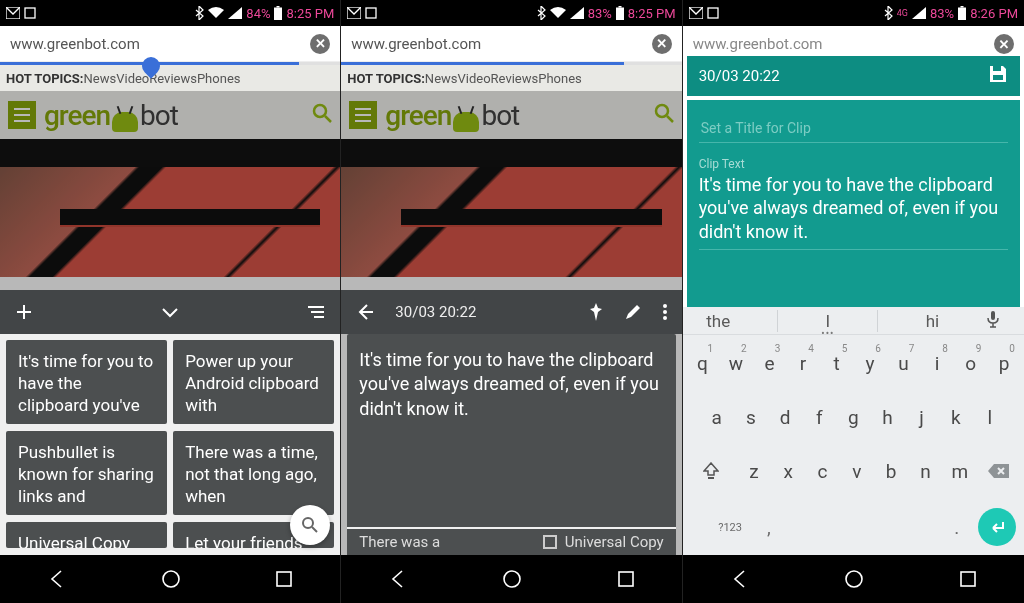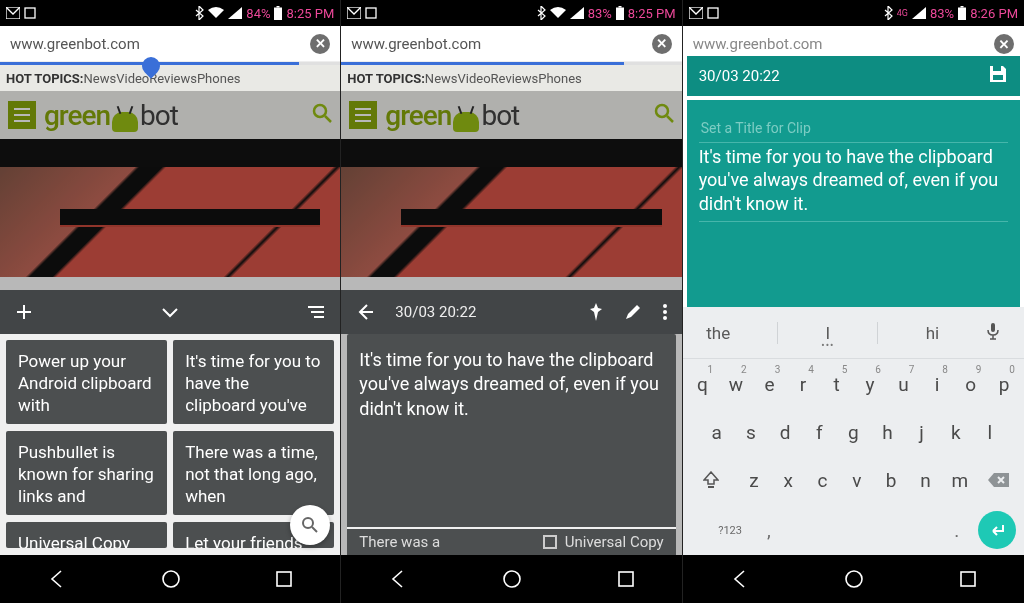--- a/index.html
+++ b/index.html
@@ -75,21 +75,21 @@
   
   .teal-head { position: absolute; left:4px; right:4px; top: 56px; height: 40px; background: #0d8d82; color:#fff; display:flex; align-items:center; padding:0 12px; font-size:15px; }
   .teal-head .save { margin-left:auto; }
   .teal-body { position:absolute; left:4px; right:4px; top: 100px; bottom: 296px; background: #129b8f; padding: 10px 12px; color:#fff; }
   .teal-title-field { border-bottom: 1px solid #46b6ab; padding: 10px 2px 6px; color: #7cccc3; font-size: 14px; }
   .teal-label { font-size: 12px; color: #a6dcd5; margin-top: 14px; }
   .teal-text { font-size: 18px; line-height: 1.3; margin-top: 2px; border-bottom: 1px solid #46b6ab; padding-bottom: 6px; }
 
   
   .kbd { position:absolute; left:0; right:0; bottom:48px; top: 307px; background:#eceef0; display:flex; flex-direction:column; }
-  .suggest { height: 52px; display:flex; align-items:center; justify-content:space-around; color:#5a5a5a; font-size:17px; border-bottom: 1px solid #d9dcdf; }
+  .suggest { height: 28px; display:flex; align-items:center; justify-content:space-around; color:#5a5a5a; font-size:17px; border-bottom: 1px solid #d9dcdf; }
   .suggest .div { width:1px; height:22px; background:#d0d3d6; }
   .suggest .mic { color:#555; }
   .suggest .center { position: relative; }
   .suggest .dots { position: absolute; left: 50%; transform: translateX(-50%); bottom: -8px; font-size: 10px; color:#7a7a7a; letter-spacing: 1px; }
   .krow { flex:1; display:flex; align-items:center; justify-content:center; gap:2px; padding:2px 4px; }
   .key { flex:1; height: 44px; display:flex; align-items:center; justify-content:center; font-size:19px; color:#4a4a4a; position:relative; }
   .key .num { position:absolute; top:2px; right:5px; font-size:10px; color:#888; }
   .key-wide { flex:1.4; }
   .key-gray { color:#6a6a6a; }
   .key-enter { width:38px; height:38px; border-radius:50%; background:#1ec9b5; color:#fff; display:flex; align-items:center; justify-content:center; flex: none; margin: 0 4px;}
@@ -201,22 +201,22 @@
     </span>
     <span class="t-spacer"></span>
     <span class="t-btn">
       <svg width="20" height="14" viewBox="0 0 20 14">
             <path d="M2 2 H18 M5 7 H18 M8 12 H18" stroke="#fff" stroke-width="2"></path>
           </svg>
     </span>
   </div>
 
   <div class="cards">
+    <div class="card card-trunc">It's time for you to have the clipboard you've</div>
     <div class="card card-trunc">Power up your Android clipboard with</div>
-    <div class="card card-trunc">It's time for you to have the clipboard you've</div>
     <div class="card card-trunc">Pushbullet is known for sharing links and</div>
     <div class="card card-trunc">There was a time, not that long ago, when</div>
     <div class="card card-short">Universal Copy</div>
     <div class="card card-short">Let your friends</div>
   </div>
 
   <div class="fab">
     <svg width="18" height="18" viewBox="0 0 18 18">
           <circle cx="7" cy="7" r="5" fill="none" stroke="#666" stroke-width="2"></circle>
           <line x1="11" y1="11" x2="16" y2="16" stroke="#666" stroke-width="2"></line>
@@ -421,20 +421,21 @@
     <span class="save">
       <svg width="20" height="20" viewBox="0 0 20 20">
             <path d="M2 2 H15 L18 5 V18 H2 Z" fill="#fff"></path>
             <rect x="5" y="2" width="8" height="5" fill="#0d8d82"></rect>
             <rect x="5" y="11" width="10" height="5" fill="#0d8d82"></rect>
           </svg>
     </span>
   </div>
   <div class="teal-body">
     <div class="teal-title-field">Set a Title for Clip</div>
+    <div class="teal-label">Clip Text</div>
     <div class="teal-text">It's time for you to have the clipboard you've always dreamed of, even if you didn't know it.</div>
   </div>
 
   <div class="kbd">
     <div class="suggest">
       <span>the</span>
       <span class="div"></span>
       <span class="center"><span>I</span><span class="dots">•••</span></span>
       <span class="div"></span>
       <span>hi</span>

